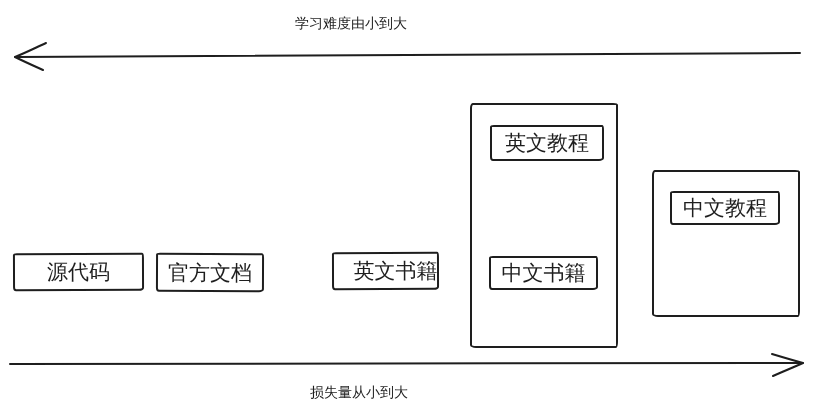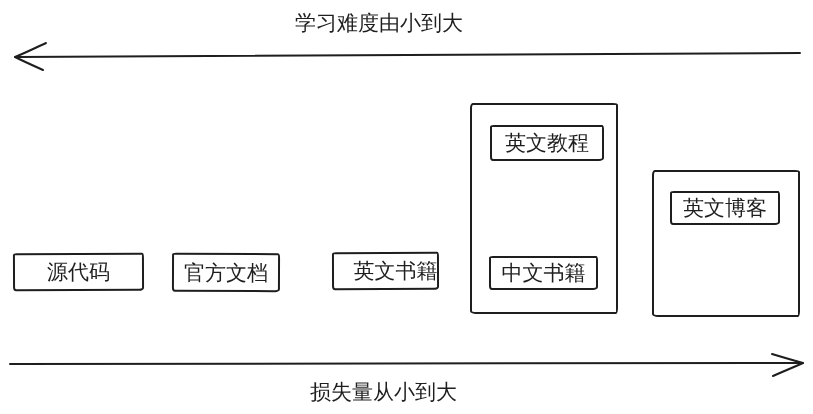--- a/index.html
+++ b/index.html
@@ -20,21 +20,21 @@
   }
   .arrows path {
     fill: none;
     stroke: #1e1e1e;
     stroke-width: 2;
     stroke-linecap: round;
     stroke-linejoin: round;
   }
   .axis-label {
     position: absolute;
-    font-size: 21px;
+    font-size: 14px;
     line-height: 24px;
     white-space: nowrap;
     color: #1e1e1e;
   }
   .axis-label.top    { left: 295px; top: 11px; }
   .axis-label.bottom { left: 310px; top: 380px; }
 
   .sketch-box {
     position: absolute;
     box-sizing: border-box;
@@ -50,25 +50,25 @@
   .group {
     position: absolute;
     box-sizing: border-box;
     border: 2px solid #1e1e1e;
     border-radius: 3px 5px 2px 6px / 5px 2px 6px 3px;
     background: #ffffff;
   }
 
   
   .b1 { left: 13px;  top: 253px; width: 131px; height: 38px; transform: rotate(-0.2deg); }
-  .b2 { left: 172px; top: 253px; width: 108px; height: 39px; transform: rotate(0.2deg); }
+  .b2 { left: 156px; top: 253px; width: 108px; height: 39px; transform: rotate(0.2deg); }
   .b3 { left: 332px; top: 252px; width: 107px; height: 38px; transform: rotate(-0.15deg); padding-left: 20px; }
 
   
-  .g1 { left: 470px; top: 103px; width: 148px; height: 211px; }
+  .g1 { left: 470px; top: 103px; width: 148px; height: 245px; }
   .g1 .i1 { left: 18px; top: 20px;  width: 114px; height: 36px; }
   .g1 .i2 { left: 16px; top: 87px;  width: 111px; height: 34px; }
   .g1 .i3 { left: 17px; top: 151px; width: 109px; height: 34px; }
 
   
   .g2 { left: 652px; top: 170px; width: 148px; height: 147px; }
   .g2 .i1 { left: 16px; top: 19px; width: 110px; height: 34px; }
   .g2 .i2 { left: 16px; top: 85px; width: 112px; height: 33px; }
 </style>
 </head>
@@ -98,18 +98,18 @@
   <div class="sketch-box b2">官方文档</div>
 
   <div class="sketch-box b3">英文书籍</div>
 
   <div class="group g1">
     <div class="sketch-box i1">英文教程</div>
     <div class="sketch-box i3">中文书籍</div>
   </div>
 
   <div class="group g2">
-    <div class="sketch-box i1">英文博客</div>
+    <div class="sketch-box i1">中文教程</div>
   </div>
 
   <div class="axis-label bottom">损失量从小到大</div>
 
 </div>
 
 </body></html>

